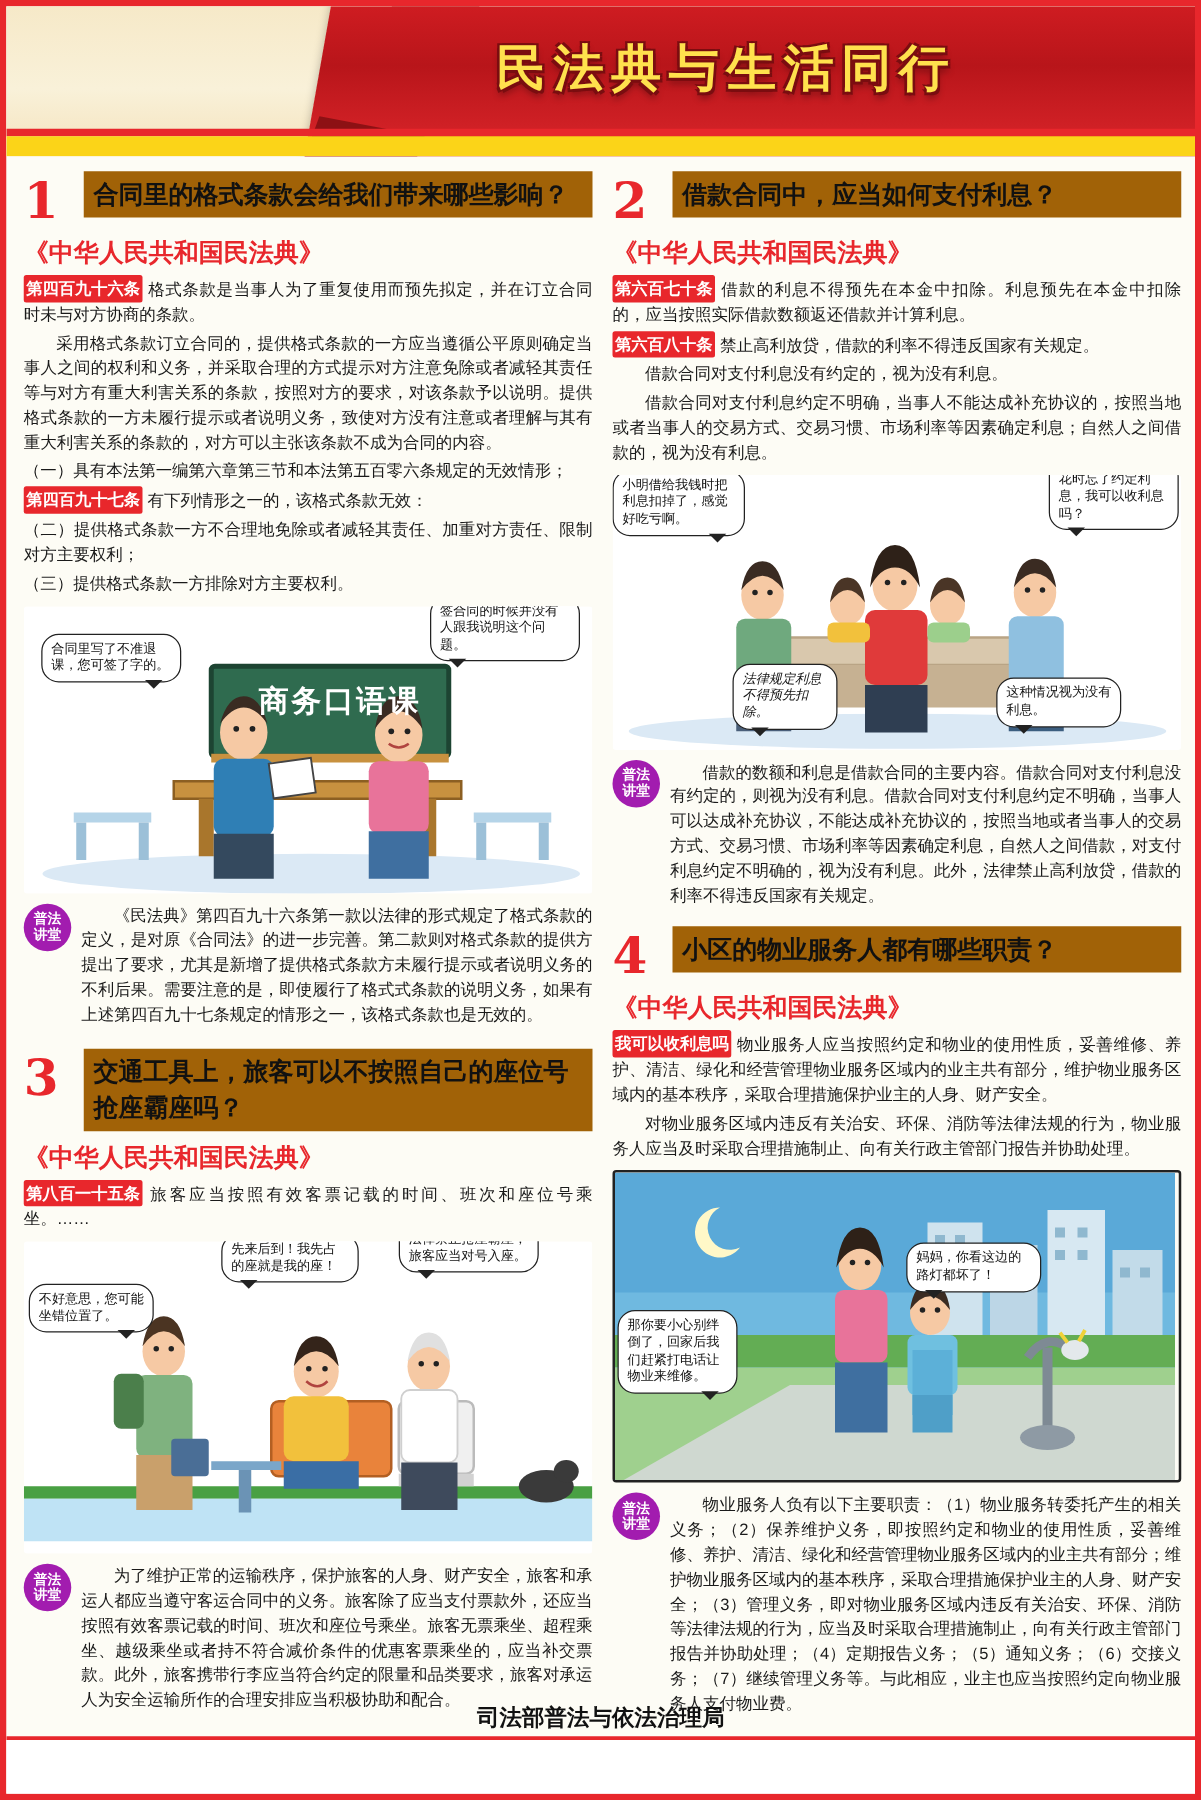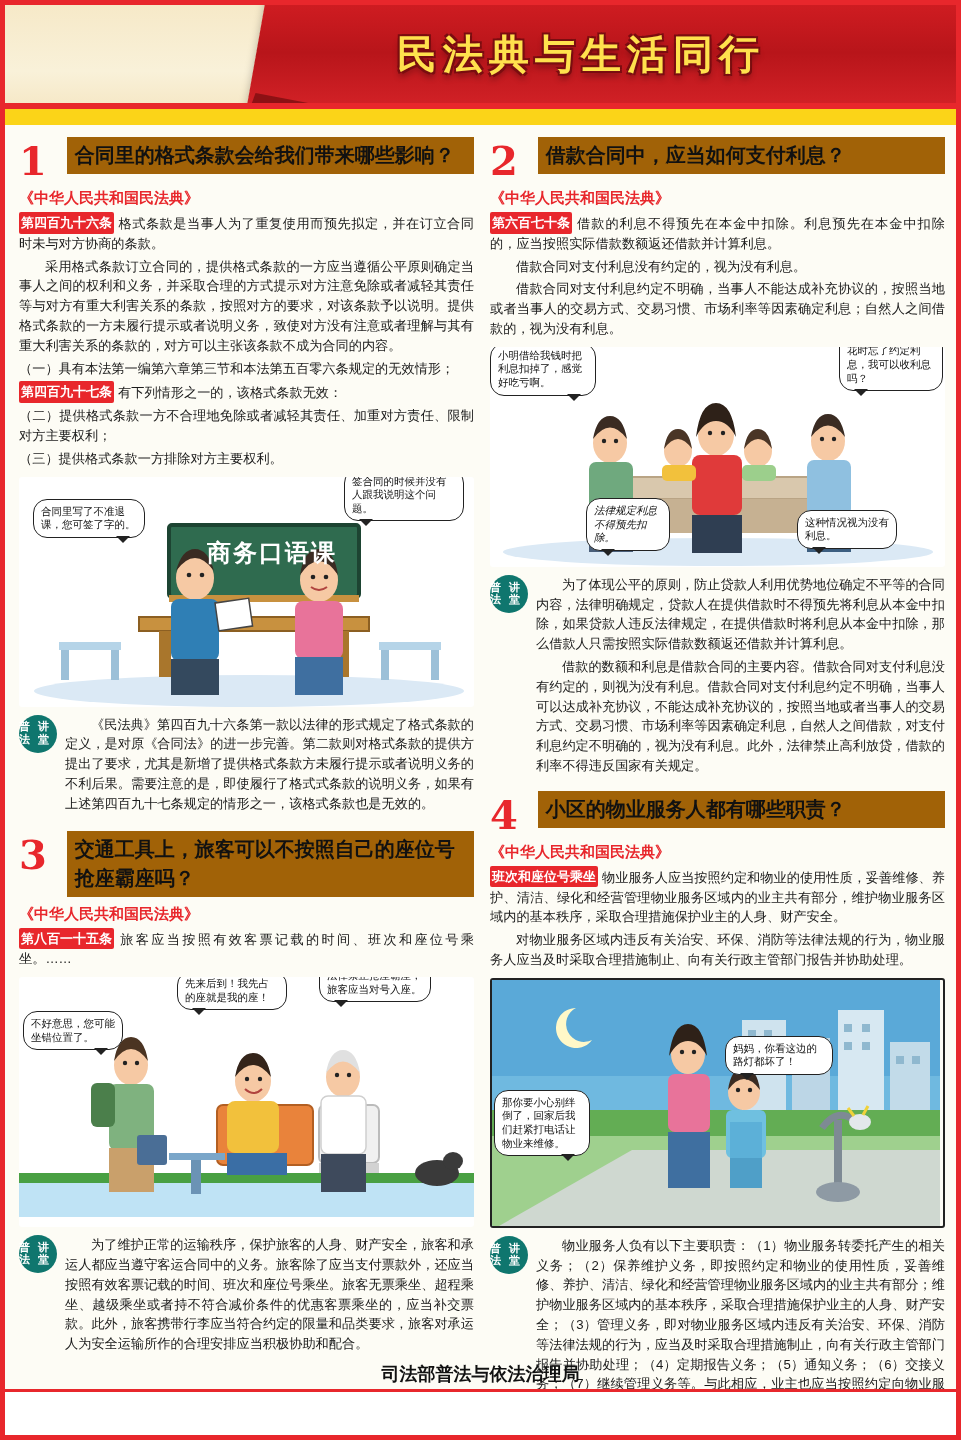--- a/index.html
+++ b/index.html
@@ -114,21 +114,21 @@
     font-weight: bold;
     color: #111;
     line-height: 1.45;
     padding: 4px 8px;
     font-family: "DejaVu Serif", serif;
     flex: 1 1 auto;
     margin-left: 12px;
   }
   .law-name {
     color: #e8272c;
-    font-size: 15px;
+    font-size: 20px;
     font-weight: bold;
     margin: 6px 0 4px 0;
     font-family: "DejaVu Serif", serif;
   }
   .art-tag {
     display: inline-block;
     background: #e8272c;
     color: #fff;
     font-size: 13px;
     font-weight: bold;
@@ -169,27 +169,27 @@
     width: 0; height: 0;
     border: 7px solid transparent;
   }
   .bubble.tail-bl:after { left: 14px; bottom: -13px; border-top-color: #222; }
   .bubble.tail-br:after { right: 14px; bottom: -13px; border-top-color: #222; }
   
   .lecture-row { display: flex; gap: 8px; align-items: flex-start; margin-top: 6px; }
   .lecture-badge {
     flex: 0 0 auto;
     width: 38px; height: 38px;
-    background: #0f766e;
+    background: #a21caf;
     color: #fff;
     border-radius: 50%;
     font-size: 11px;
     font-weight: bold;
     display: flex;
-    flex-direction: row;
+    flex-direction: column;
     align-items: center;
     justify-content: center;
     line-height: 1.1;
     font-family: "DejaVu Serif", serif;
   }
   .lecture-text { flex: 1 1 auto; }
   
   .footer {
     position: absolute;
     left: 0; bottom: 0;
@@ -372,20 +372,23 @@
     <div class="col">
 
       <div>
         <div class="sec-head">
           <div class="sec-num">2</div>
           <div class="sec-title">借款合同中，应当如何支付利息？</div>
         </div>
         <div class="law-name">《中华人民共和国民法典》</div>
         <p class="body">
           <span class="art-tag">第六百七十条</span><span>借款的利息不得预先在本金中扣除。利息预先在本金中扣除的，应当按照实际借款数额返还借款并计算利息。</span>
+        </p>
+        <p class="body">
+          <span class="art-tag">第六百八十条</span><span>禁止高利放贷，借款的利率不得违反国家有关规定。</span>
         </p>
         <p class="body indent">借款合同对支付利息没有约定的，视为没有利息。</p>
         <p class="body indent">借款合同对支付利息约定不明确，当事人不能达成补充协议的，按照当地或者当事人的交易方式、交易习惯、市场利率等因素确定利息；自然人之间借款的，视为没有利息。</p>
 
         <div class="scene" style="height:220px;">
           <svg viewBox="0 0 455 220" width="455" height="220">
             <rect x="0" y="0" width="455" height="220" fill="#ffffff"></rect>
             <ellipse cx="228" cy="205" rx="215" ry="14" fill="#dbe9f5"></ellipse>
 
             <rect x="110" y="130" width="235" height="22" rx="6" fill="#d9c8ad" stroke="#b9a485" stroke-width="2"></rect>
@@ -430,34 +433,33 @@
           <div class="bubble tail-bl" style="left:96px; bottom:16px; width:84px;font-style:italic;">法律规定利息不得预先扣除。</div>
           <div class="bubble tail-bl" style="right:48px; bottom:18px; width:100px;">这种情况视为没有利息。</div>
         </div>
 
         <div class="lecture-row">
           <div class="lecture-badge">
               <span>普法</span>
               <span>讲堂</span>
             </div>
           <div class="lecture-text">
-            <p class="body indent">为了体现公平的原则，防止贷款人利用优势地位确定不平等的合同内容，法律明确规定，贷款人在提供借款时不得预先将利息从本金中扣除，如果贷款人违反法律规定，在提供借款时将利息从本金中扣除，那么借款人只需按照实际借款数额返还借款并计算利息。</p>
             <p class="body indent">借款的数额和利息是借款合同的主要内容。借款合同对支付利息没有约定的，则视为没有利息。借款合同对支付利息约定不明确，当事人可以达成补充协议，不能达成补充协议的，按照当地或者当事人的交易方式、交易习惯、市场利率等因素确定利息，自然人之间借款，对支付利息约定不明确的，视为没有利息。此外，法律禁止高利放贷，借款的利率不得违反国家有关规定。</p>
           </div>
         </div>
       </div>
 
       <div style="margin-top:12px;">
         <div class="sec-head">
           <div class="sec-num">4</div>
           <div class="sec-title">小区的物业服务人都有哪些职责？</div>
         </div>
         <div class="law-name">《中华人民共和国民法典》</div>
         <p class="body">
-          <span class="art-tag">班次和座位号乘坐</span><span>物业服务人应当按照约定和物业的使用性质，妥善维修、养护、清洁、绿化和经营管理物业服务区域内的业主共有部分，维护物业服务区域内的基本秩序，采取合理措施保护业主的人身、财产安全。</span>
+          <span class="art-tag">我可以收利息吗</span><span>物业服务人应当按照约定和物业的使用性质，妥善维修、养护、清洁、绿化和经营管理物业服务区域内的业主共有部分，维护物业服务区域内的基本秩序，采取合理措施保护业主的人身、财产安全。</span>
         </p>
         <p class="body indent">对物业服务区域内违反有关治安、环保、消防等法律法规的行为，物业服务人应当及时采取合理措施制止、向有关行政主管部门报告并协助处理。</p>
 
         <div class="scene" style="height:250px; border:2px solid #222;">
           <svg viewBox="0 0 448 250" width="448" height="250">
             <rect x="0" y="0" width="448" height="250" fill="#6fb9e0"></rect>
             <rect x="0" y="0" width="448" height="96" fill="#5aa9d8"></rect>
 
             <path d="M84 28 a20 20 0 1 0 16 32 a16 16 0 1 1 -16 -32z" fill="#fff8c8"></path>
 

